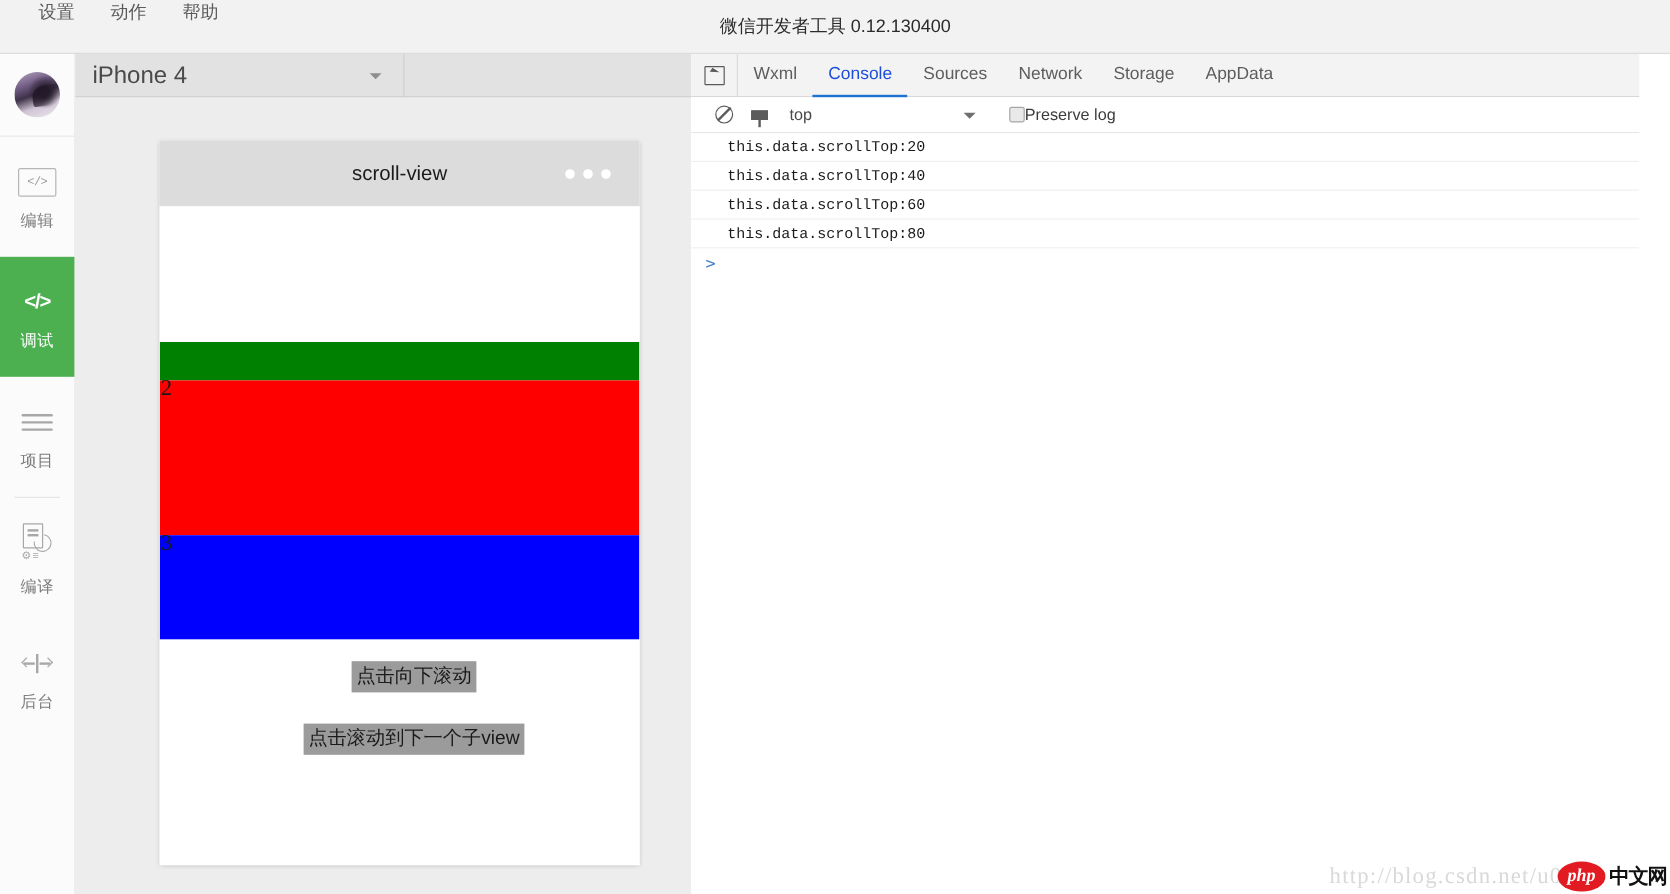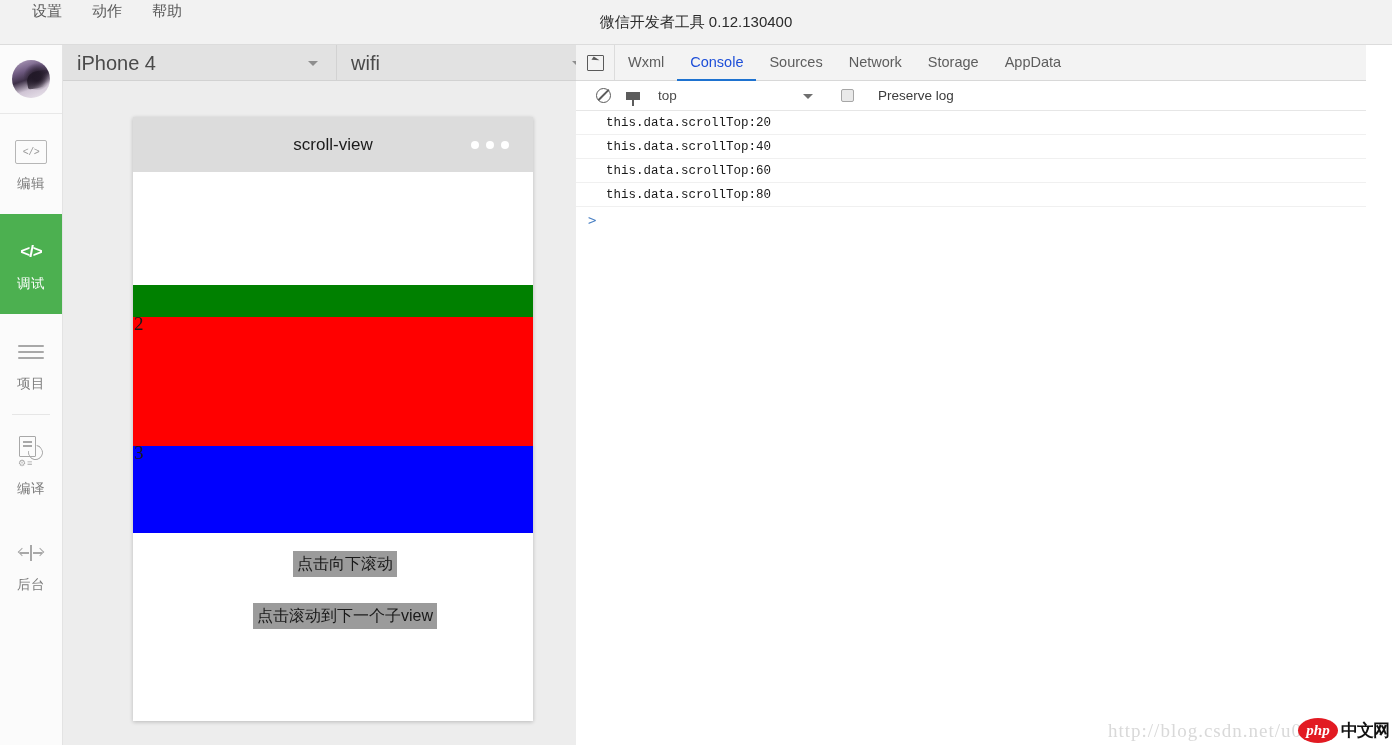--- a/index.html
+++ b/index.html
@@ -422,21 +422,21 @@
     position: absolute;
     right: 10px; top: 13px;
     width: 0; height: 0;
     border-left: 5px solid transparent;
     border-right: 5px solid transparent;
     border-top: 5px solid #6f6f6f;
   }
   .preserve {
     display: flex;
     align-items: center;
-    gap: 24px;
+    gap: 0;
     margin-left: 18px;
     cursor: default;
   }
   .checkbox {
     width: 13px; height: 13px;
     border: 1px solid #a6a6a6;
     border-radius: 2px;
     background: #e9e9e9;
     box-sizing: border-box;
   }
@@ -583,24 +583,20 @@
       <div class="nav-label">后台</div>
     </div>
 
   </div>
 
   <div class="sim-pane">
 
     <div class="sim-toolbar">
       <div class="sim-select device">
         <span>iPhone 4</span>
-        <span class="caret"></span>
-      </div>
-      <div class="sim-select network">
-        <span>wifi</span>
         <span class="caret"></span>
       </div>
     </div>
 
     <div class="phone">
       <div class="phone-header">
         <div class="phone-title">scroll-view</div>
         <div class="phone-dots">
             <i></i>
             <i></i>

